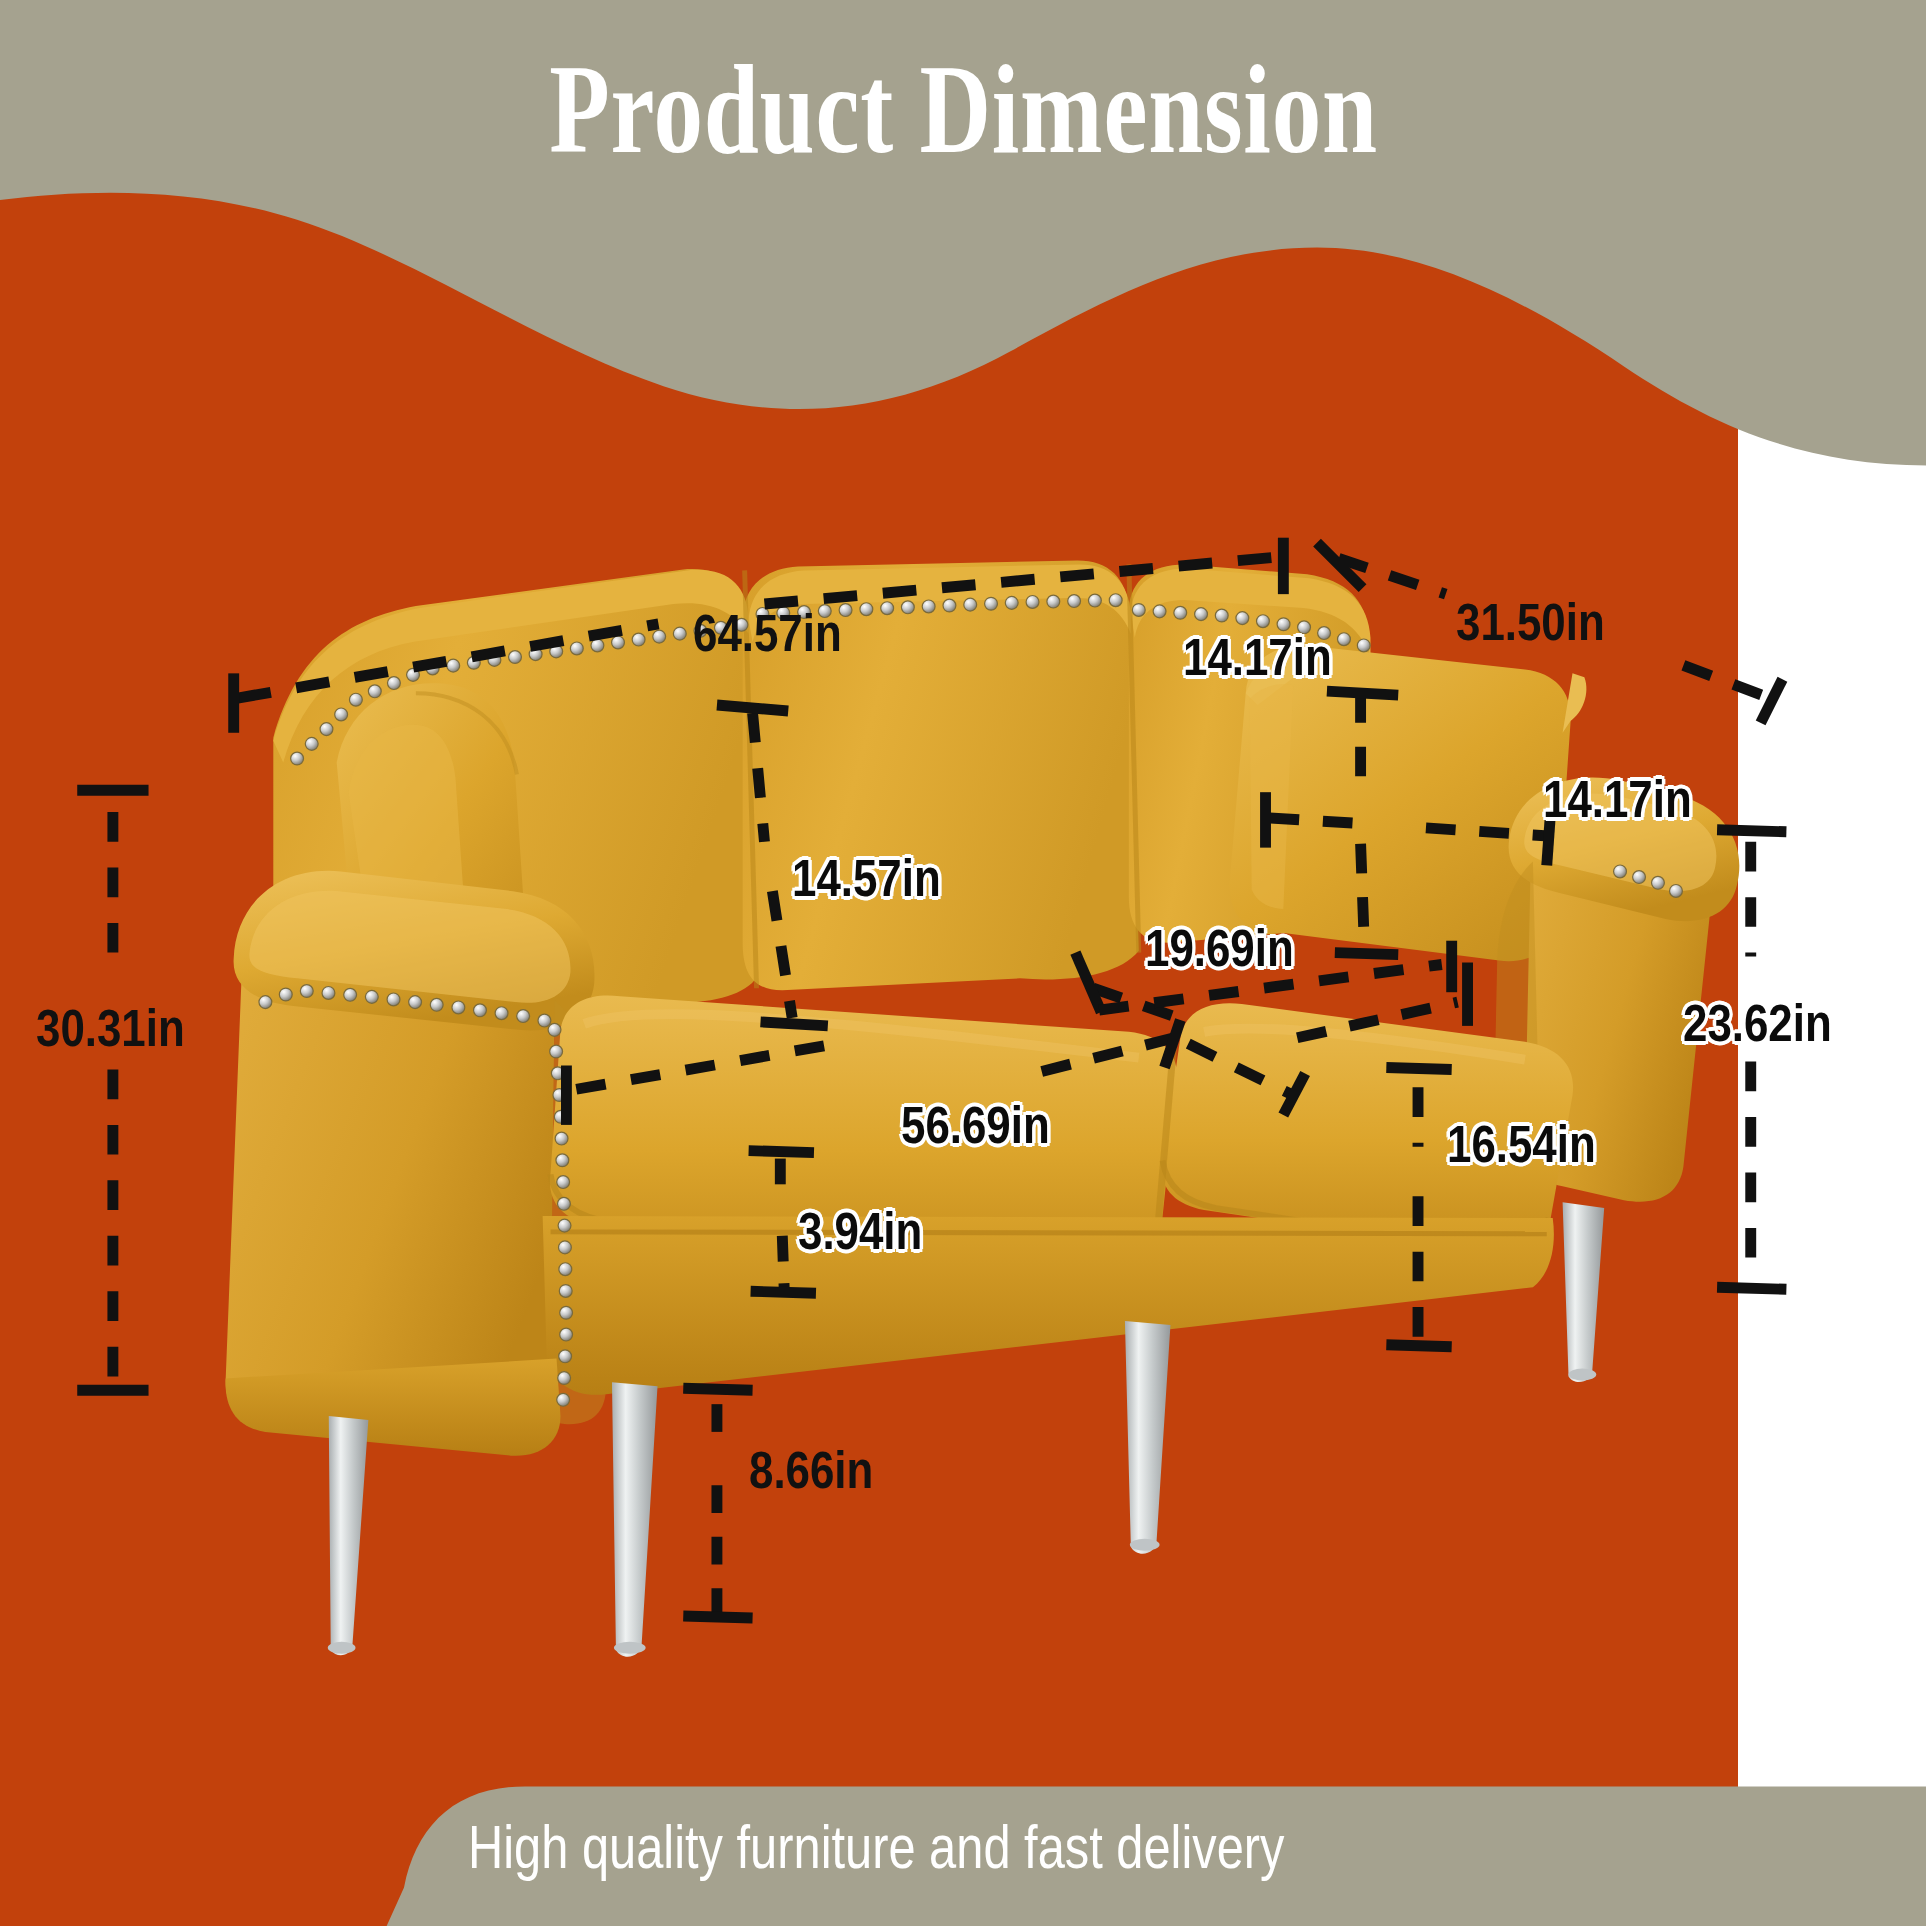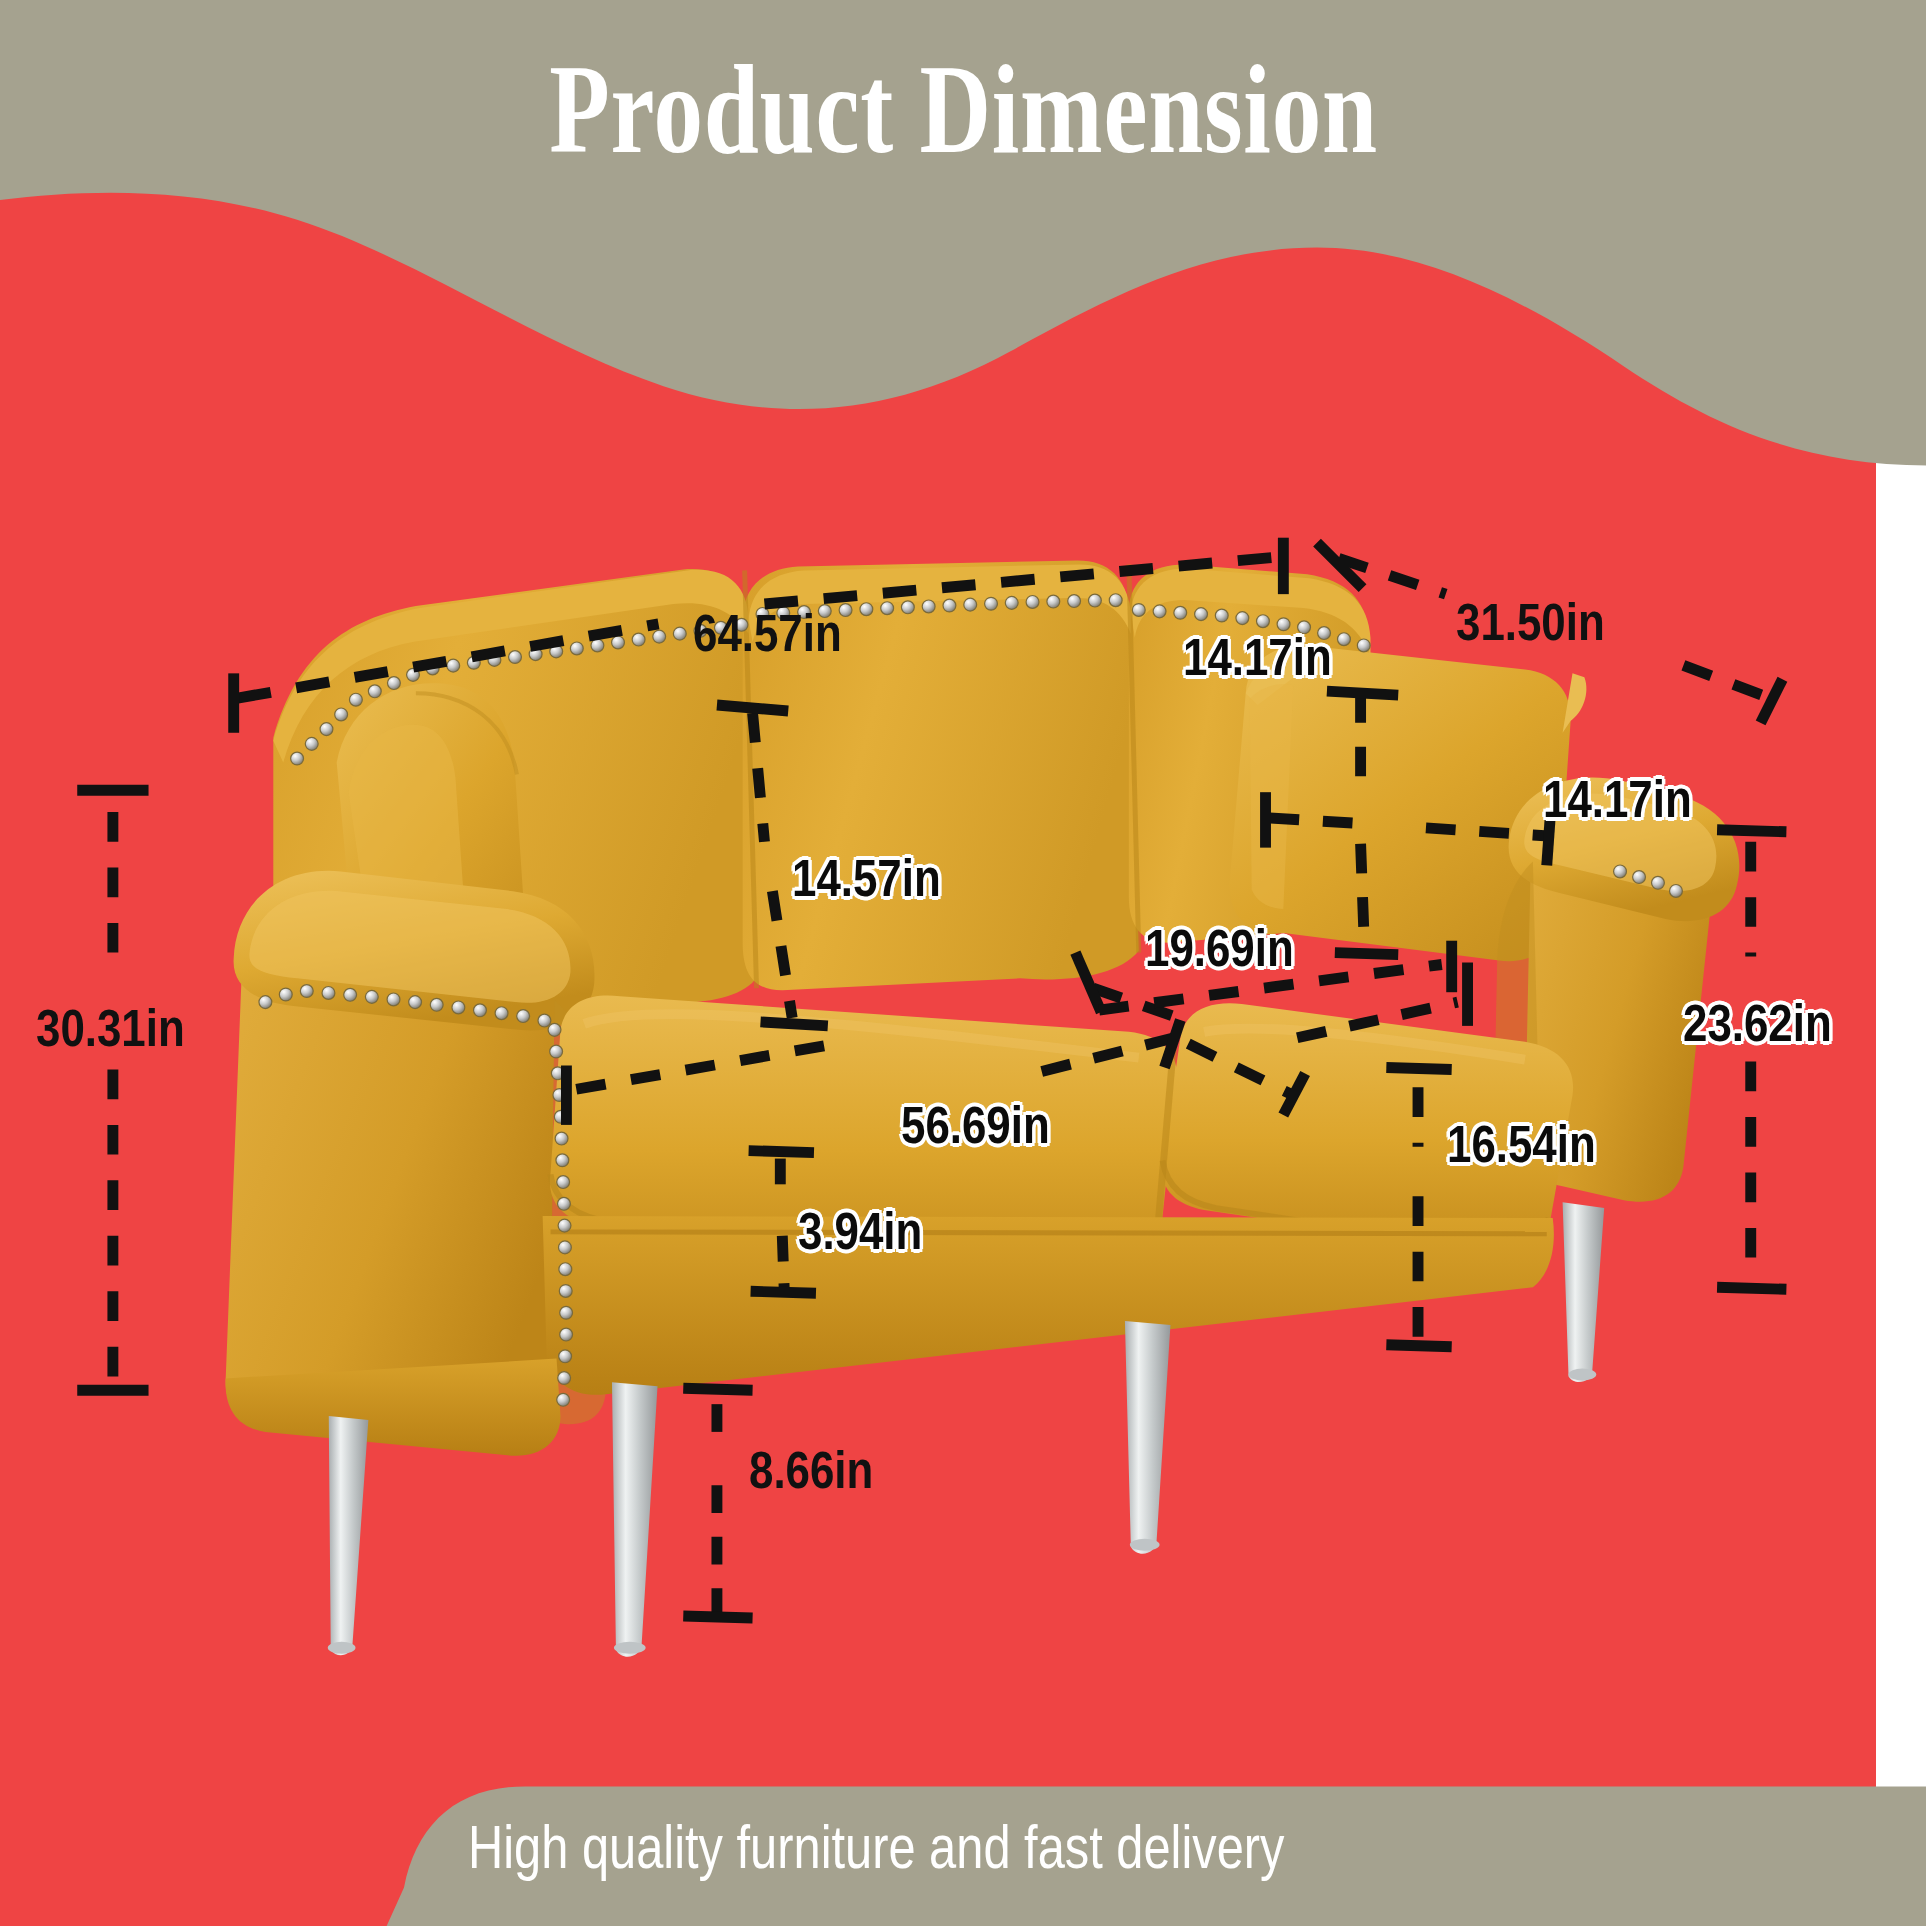--- a/index.html
+++ b/index.html
@@ -6,23 +6,23 @@
   * { box-sizing: border-box; margin:0; padding:0; }
   html, body { width:1927px; height:1927px; }
   body {
     font-family: "Liberation Sans", sans-serif;
     background:#ffffff;
     position:relative;
     overflow:hidden;
   }
   #stage {
     position:relative;
-    width:1876px;
+    width:1738px;
     height:1927px;
-    background:#ef4444;
+    background:#c2410c;
   }
 
   
   .banner-svg { position:absolute; left:0; top:0; width:1927px; height:1927px; pointer-events:none; }
 
   .title-text {
     position:absolute;
     left:0; top:40px;
     width:1927px;
     text-align:center;

